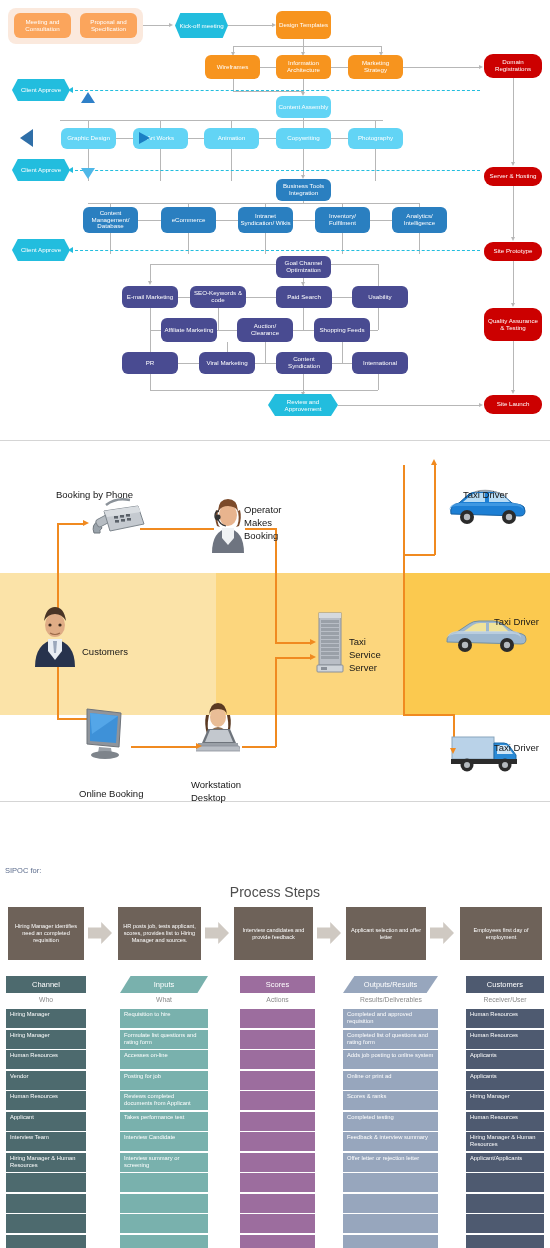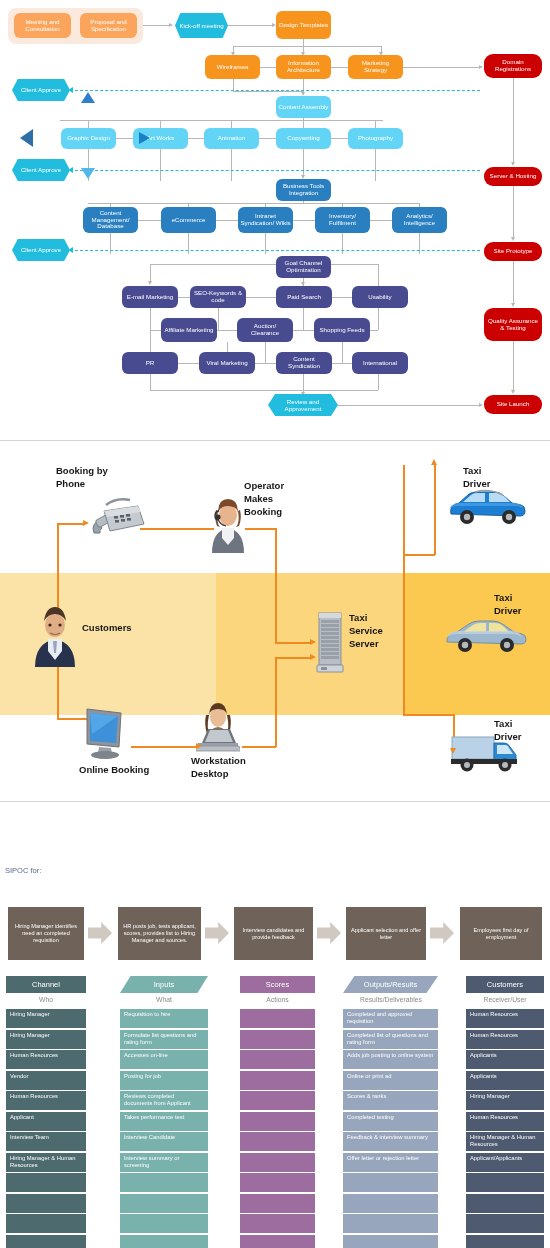--- a/index.html
+++ b/index.html
@@ -64,22 +64,22 @@
   .arrowcy   { position:absolute; width:0;height:0; z-index:7;
                border-top:3px solid transparent; border-bottom:3px solid transparent; border-right:5px solid #22bdde; }
 
   
   #panel-taxi { top:441px; height:360px; background:#fff; }
   .band { position:absolute; }
   .band-a { background:#fbe3a8; }
   .band-b { background:#fcd67d; }
   .band-c { background:#fbc94f; }
   .tx-label {
-    position:absolute; font-size:9.5px; font-weight:bold; color:#161616;
-    line-height:1.35; z-index:8;
+    position:absolute; font-size:9.5px; font-weight:normal; color:#161616;
+    line-height:1.35; z-index:8;margin-top:24px;
   }
   .oline { position:absolute; background:#f08a20; z-index:6; }
   .oline-h { height:1.6px; }
   .oline-v { width:1.6px; }
   .oarrow-r { position:absolute; width:0;height:0;z-index:7;
     border-top:3.6px solid transparent; border-bottom:3.6px solid transparent; border-left:6px solid #f08a20; }
   .oarrow-u { position:absolute; width:0;height:0;z-index:7;
     border-left:3.6px solid transparent; border-right:3.6px solid transparent; border-bottom:6px solid #f08a20; }
   .oarrow-d { position:absolute; width:0;height:0;z-index:7;
     border-left:3.6px solid transparent; border-right:3.6px solid transparent; border-top:6px solid #f08a20; }
@@ -459,20 +459,21 @@
   <div class="oline oline-h" style="left:403px;top:273px;width:51px;"></div>
   <div class="oline oline-v" style="left:453px;top:273px;height:35px;"></div>
   <div class="oarrow-d" style="left:450px;top:307px;"></div>
 </div>
 
 <div class="divider" style="top:801px;"></div>
 
 <div class="panel" id="panel-sipoc">
 
   <div class="sip-for-label">SIPOC for:</div>
+  <div class="proc-steps-hdr">Process Steps</div>
 
   <div class="pstep" style="left:8px;top:105px;width:76px;height:53px;">Hiring Manager identifies need an completed requisition</div>
   <div class="pchev" style="left:88px;top:120px;"></div>
   <div class="pstep" style="left:118px;top:105px;width:83px;height:53px;">HR posts job, tests applicant, scores, provides list to Hiring Manager and sources.</div>
   <div class="pchev" style="left:205px;top:120px;"></div>
   <div class="pstep" style="left:234px;top:105px;width:79px;height:53px;">Interview candidates and provide feedback</div>
   <div class="pchev" style="left:317px;top:120px;"></div>
   <div class="pstep" style="left:346px;top:105px;width:80px;height:53px;">Applicant selection and offer letter</div>
   <div class="pchev" style="left:430px;top:120px;"></div>
   <div class="pstep" style="left:460px;top:105px;width:82px;height:53px;">Employees first day of employment</div>

